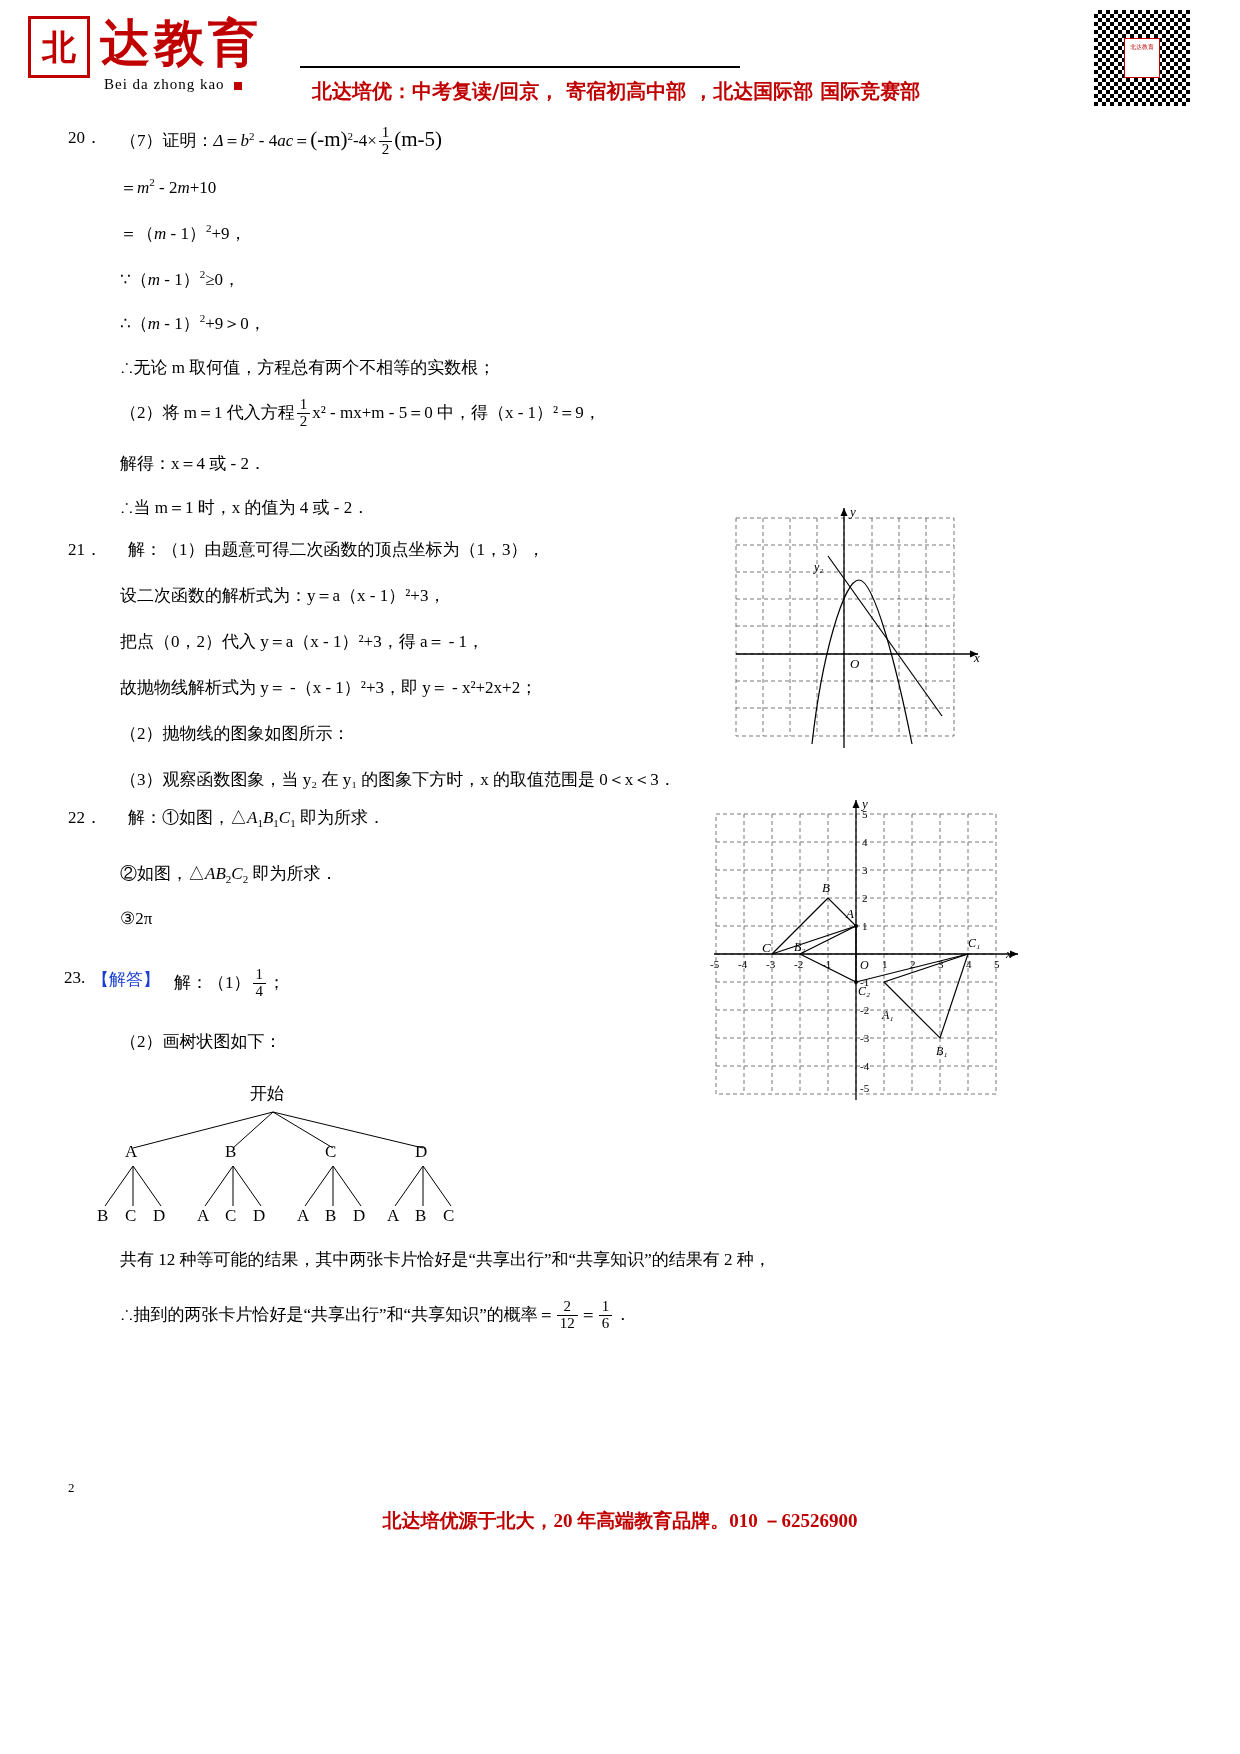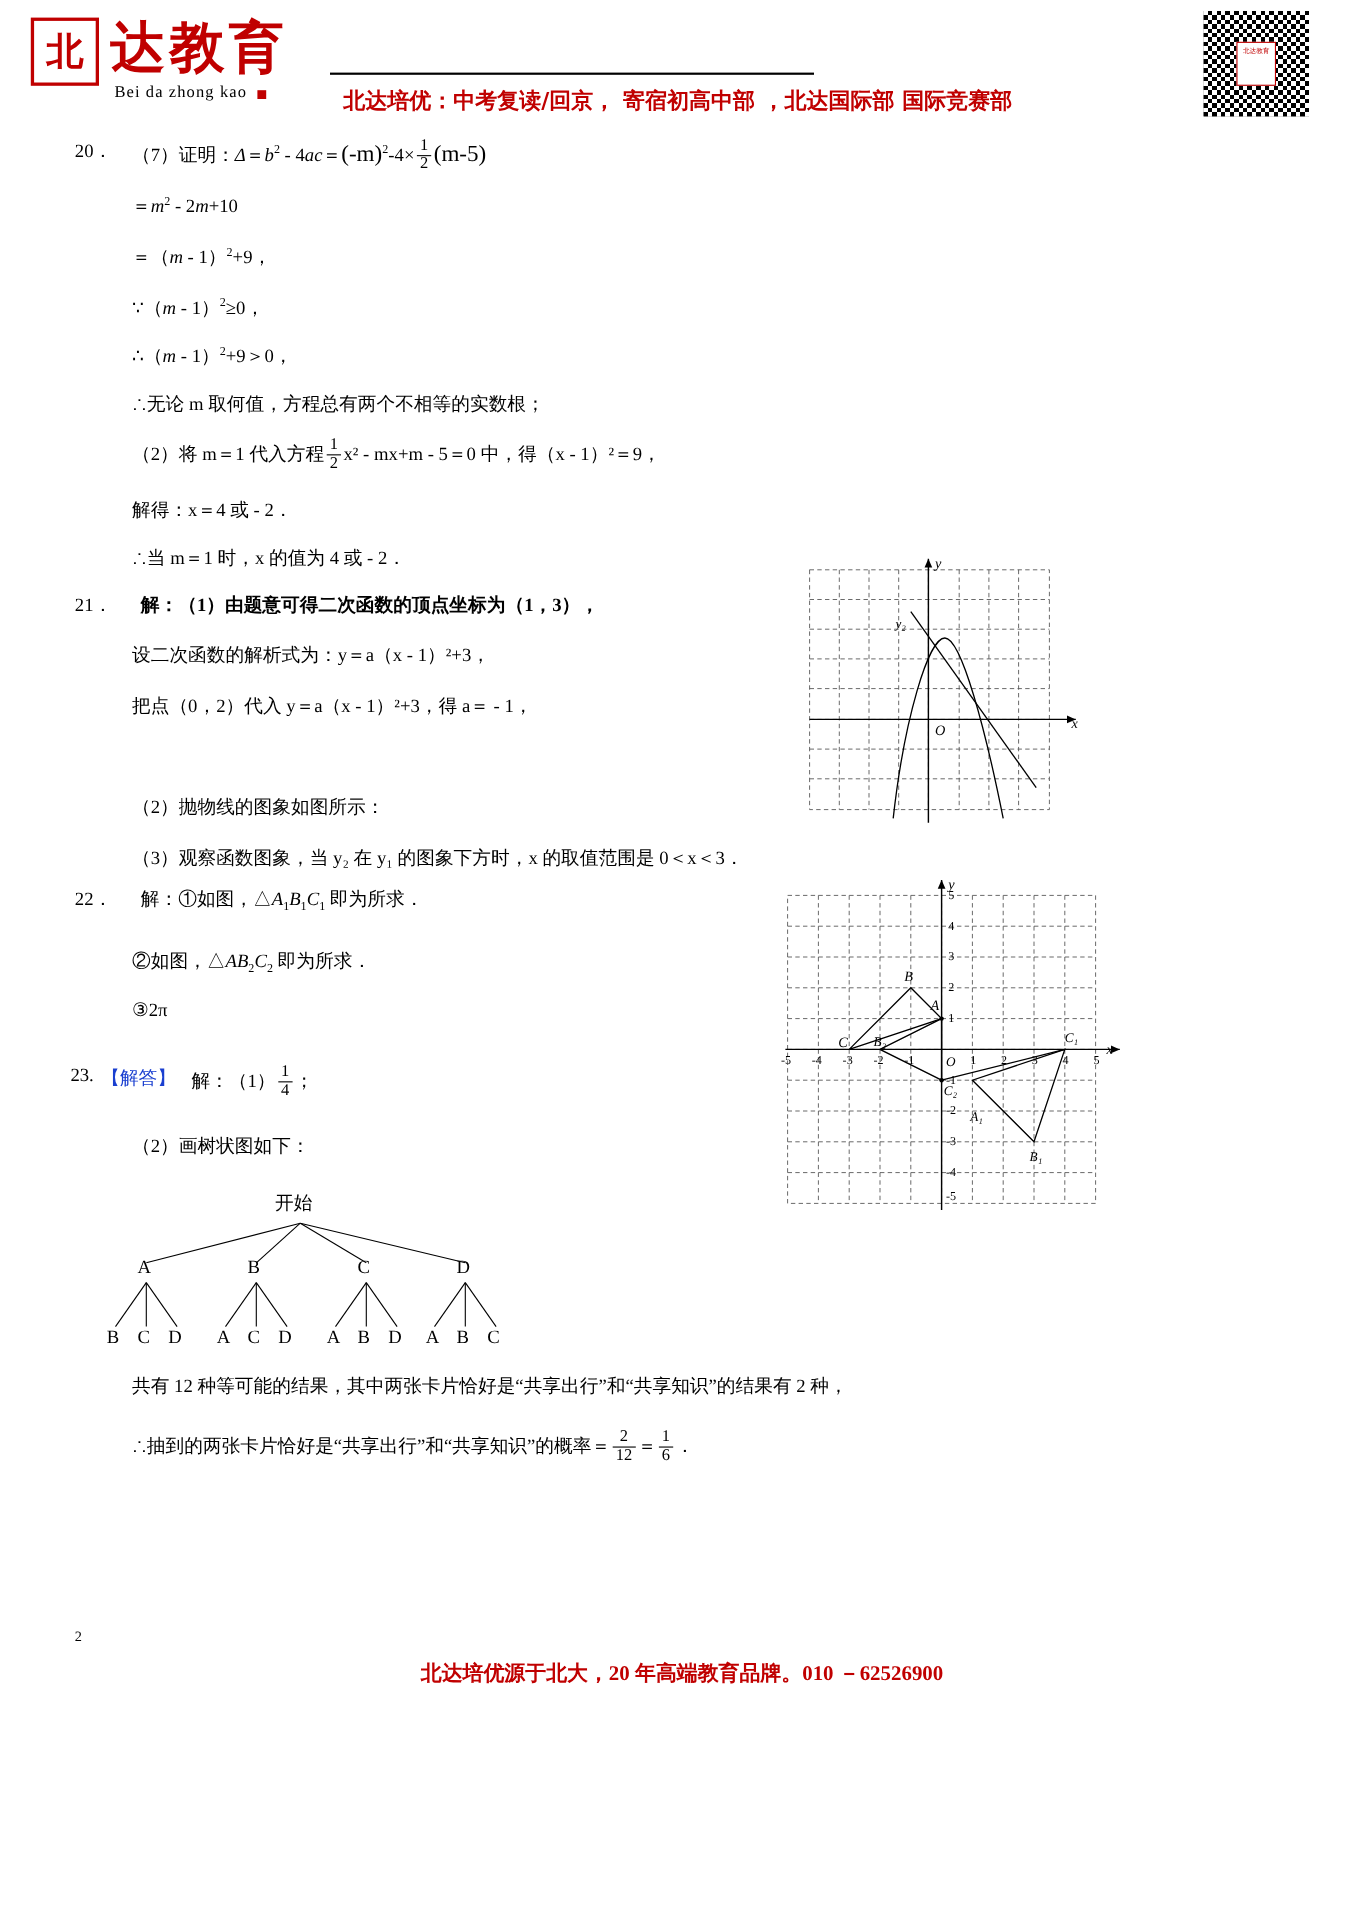--- a/index.html
+++ b/index.html
@@ -122,23 +122,24 @@
   </div>
   <div class="ln" style="left:120px; top:356px;">∴无论 m 取何值，方程总有两个不相等的实数根；</div>
 
   <div class="ln" style="left:120px; top:398px;">
     <span>（2）将 m＝1 代入方程</span><span class="frac"><span class="n">1</span><span class="d">2</span></span><span>x² - mx+m - 5＝0 中，得（x - 1）²＝9，</span>
   </div>
   <div class="ln" style="left:120px; top:452px;">解得：x＝4 或 - 2．</div>
   <div class="ln" style="left:120px; top:496px;">∴当 m＝1 时，x 的值为 4 或 - 2．</div>
 
   <div class="num" style="left:68px; top:538px;">21．</div>
-  <div class="ln" style="left:128px; top:538px;font-weight:bold;">解：（1）由题意可得二次函数的顶点坐标为（1，3），</div>
+  <div class="ln" style="left:128px; top:538px;">解：（1）由题意可得二次函数的顶点坐标为（1，3），</div>
   <div class="ln" style="left:120px; top:584px;">设二次函数的解析式为：y＝a（x - 1）²+3，</div>
   <div class="ln" style="left:120px; top:630px;">把点（0，2）代入 y＝a（x - 1）²+3，得 a＝ - 1，</div>
+  <div class="ln" style="left:120px; top:676px;">故抛物线解析式为 y＝ -（x - 1）²+3，即 y＝ - x²+2x+2；</div>
   <div class="ln" style="left:120px; top:722px;">（2）抛物线的图象如图所示：</div>
   <div class="ln" style="left:120px; top:768px;">（3）观察函数图象，当 y₂ 在 y₁ 的图象下方时，x 的取值范围是 0＜x＜3．</div>
 
   <div class="graph" style="left:726px; top:504px; width:268px; height:260px;">
     <svg width="268" height="260" viewBox="0 0 268 260">
 
       <g stroke="#555" stroke-width="0.8" stroke-dasharray="4,3" fill="none">
         <rect x="10" y="14" width="218" height="218"></rect>
         <line x1="10" y1="41" x2="228" y2="41"></line>
         <line x1="10" y1="68" x2="228" y2="68"></line>

